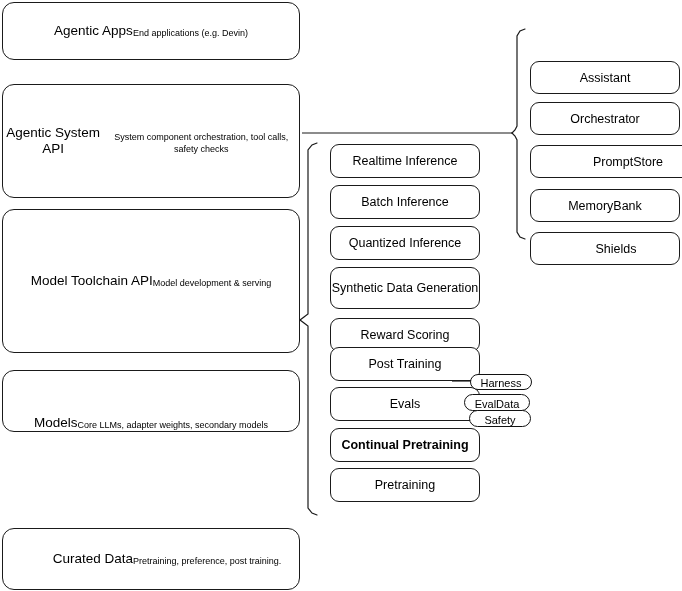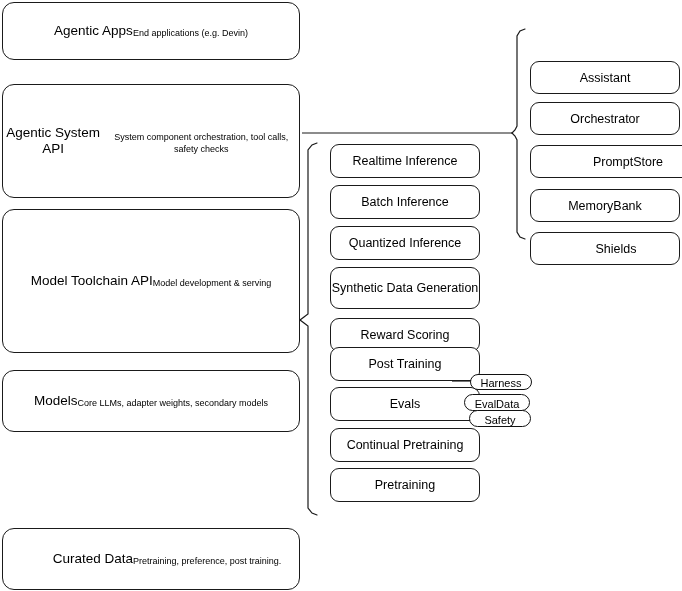--- a/index.html
+++ b/index.html
@@ -105,21 +105,21 @@
   <div class="node layer-box" style="left:2px; top:84px; width:298px; height:114px;">
     <div class="title">Agentic System API</div>
     <div class="subtitle">System component orchestration, tool calls, safety checks</div>
   </div>
 
   <div class="node layer-box" style="left:2px; top:209px; width:298px; height:144px;">
     <div class="title">Model Toolchain API</div>
     <div class="subtitle">Model development &amp; serving</div>
   </div>
 
-  <div class="node layer-box" style="left:2px; top:370px; width:298px; height:62px;">
+  <div class="node layer-box" style="left:2px; top:370px; width:298px; height:62px;align-items:flex-end;">
     <div class="title">Models</div>
     <div class="subtitle">Core LLMs, adapter weights, secondary models</div>
   </div>
 
 
   <div class="node layer-box" style="left:2px; top:528px; width:298px; height:62px;padding-left:32px;">
     <div class="title">Curated Data</div>
     <div class="subtitle">Pretraining, preference, post training.</div>
   </div>
 
@@ -137,21 +137,21 @@
   </div>
   <div class="node mid-node" style="left:330px; top:318px; width:150px; height:34px;">
     <div class="title">Reward Scoring</div>
   </div>
   <div class="node mid-node" style="left:330px; top:347px; width:150px; height:34px;text-align:right;">
     <div class="title">Post Training</div>
   </div>
   <div class="node mid-node" style="left:330px; top:387px; width:150px; height:34px;">
     <div class="title">Evals</div>
   </div>
-  <div class="node mid-node" style="left:330px; top:428px; width:150px; height:34px;">
+  <div class="node mid-node" style="left:330px; top:428px; width:150px; height:34px;font-weight:bold;">
     <div class="title">Continual Pretraining</div>
   </div>
   <div class="node mid-node" style="left:330px; top:468px; width:150px; height:34px;">
     <div class="title">Pretraining</div>
   </div>
 
   <div class="pill" style="left:470px; top:374px; width:62px; height:16px;">
     <span>Harness</span>
   </div>
   <div class="pill" style="left:464px; top:394px; width:66px; height:17px;">

